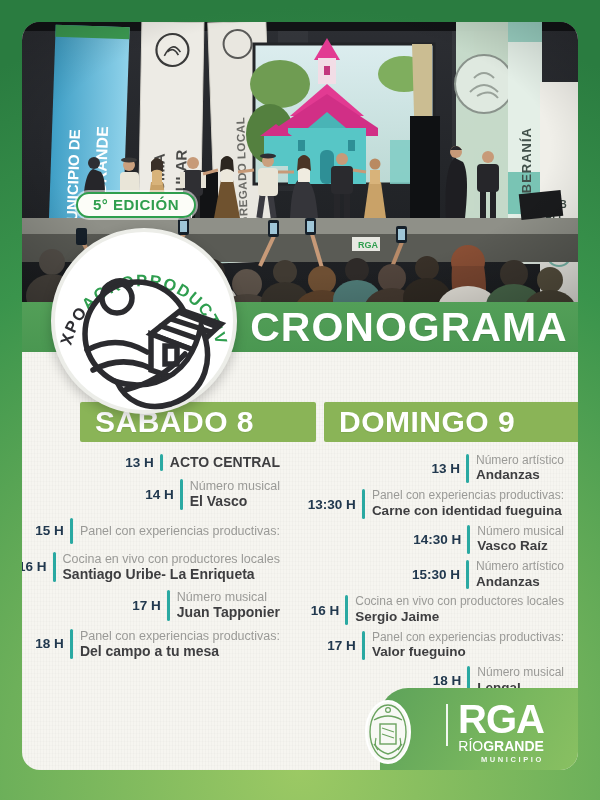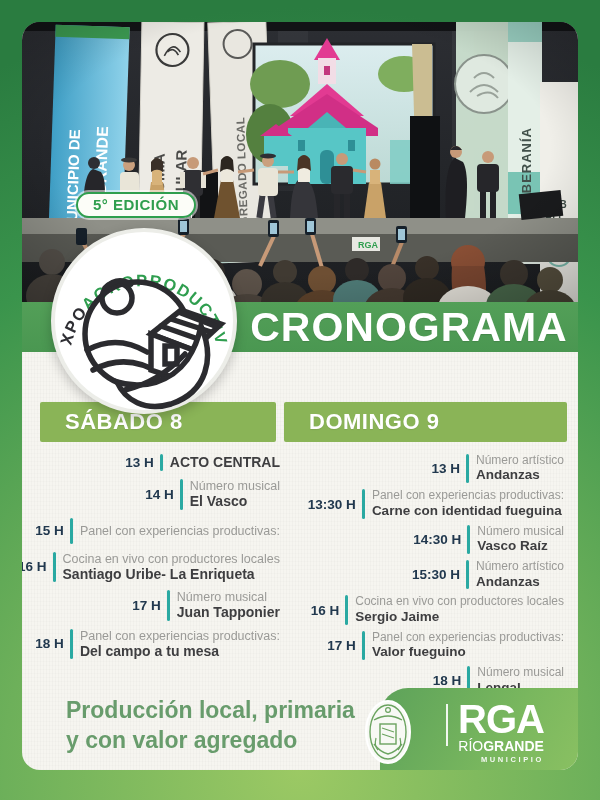--- a/index.html
+++ b/index.html
@@ -19,23 +19,23 @@
     color:#ffffff;font-size:41px;font-weight:700;letter-spacing:1px;
     text-shadow:0 1px 1px rgba(0,0,0,.12);}
   .badge{position:absolute;left:54px;top:170px;z-index:6;background:#fcfdf8;color:#2f9e4e;
     border:2.5px solid #2f9e4e;border-radius:15px;padding:2px 15px 3px;
     font-size:15px;font-weight:800;letter-spacing:.5px;box-shadow:0 0 0 2px rgba(255,255,255,.55);}
   .logo-circle{position:absolute;left:29px;top:206px;width:178px;height:178px;border-radius:50%;
     background:#ffffff;border:4px solid #ecede8;box-shadow:0 4px 12px rgba(0,0,0,.22);z-index:5;}
   .cols{position:absolute;top:380px;}
   .col-sat{left:18px;width:240px;}
   .col-sun{left:262px;width:280px;}
-  .dayband{height:40px;display:flex;align-items:center;padding-left:25px;box-sizing:border-box;
-    background:#8ab457;color:#fff;font-size:22px;font-weight:800;letter-spacing:.5px;
-    border-radius:2px;margin-bottom:12px;text-shadow:0 1px 1px rgba(0,0,0,.08);}
+  .dayband{height:40px;display:flex;align-items:center;padding-left:15px;box-sizing:border-box;
+    background:#8ab457;color:#fff;font-size:30px;font-weight:800;letter-spacing:.5px;
+    border-radius:2px;margin-bottom:12px;text-shadow:0 1px 1px rgba(0,0,0,.08);margin-left:40px;}
   .col-sat .dayband{width:236px;}
   .col-sun .dayband{width:283px;}
   .row{display:flex;align-items:center;justify-content:flex-end;}
   .col-sat .row{margin-bottom:8px;}
   .col-sun .row{margin-bottom:6px;}
   .row .t{flex:none;text-align:right;font-weight:700;font-size:13.5px;color:#21384e;padding-right:6px;}
   .col-sat .t{width:50px;}
   .col-sun .t{width:58px;}
   .bar{flex:none;width:3px;align-self:stretch;min-height:26px;background:#2aa9a2;border-radius:2px;}
   .row-single .bar{min-height:17px;}
@@ -403,24 +403,20 @@
       <div class="row">
         <div class="t">18 H</div>
         <div class="bar"></div>
         <div class="txt">
             <div class="cat">Número musical</div>
         <div class="name">Lengal</div>
           </div>
       </div>
     </div>
 
-    <div class="motto">
-      <div>Producción local, primaria</div>
-      <div>y con valor agregado</div>
-    </div>
 
     <div class="footer-green">
       <svg width="48" height="68" viewBox="0 0 48 68" style="position:absolute;left:-16px;top:10px;">
         <ellipse cx="24" cy="34" rx="22" ry="31" fill="#f7f9f4" stroke="#ffffff" stroke-width="2"></ellipse>
         <ellipse cx="24" cy="34" rx="18" ry="27" fill="none" stroke="#6aa35f" stroke-width="1.4"></ellipse>
         <path d="M10 22 Q24 14 38 22" fill="none" stroke="#6aa35f" stroke-width="1.4"></path>
         <circle cx="24" cy="12" r="2.4" fill="none" stroke="#6aa35f" stroke-width="1.2"></circle>
         <rect x="16" y="26" width="16" height="20" fill="none" stroke="#6aa35f" stroke-width="1.4"></rect>
         <path d="M18 30 L30 34 M18 36 L30 40" stroke="#6aa35f" stroke-width="1.1"></path>
         <path d="M10 46 Q16 54 24 56 Q32 54 38 46" fill="none" stroke="#6aa35f" stroke-width="1.4"></path>

